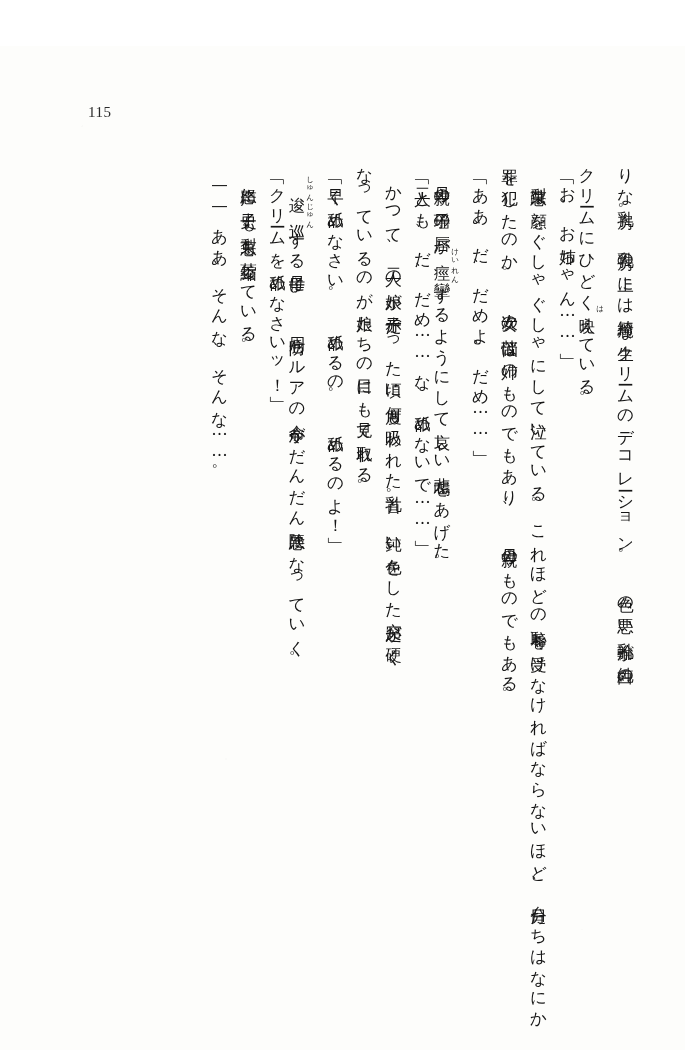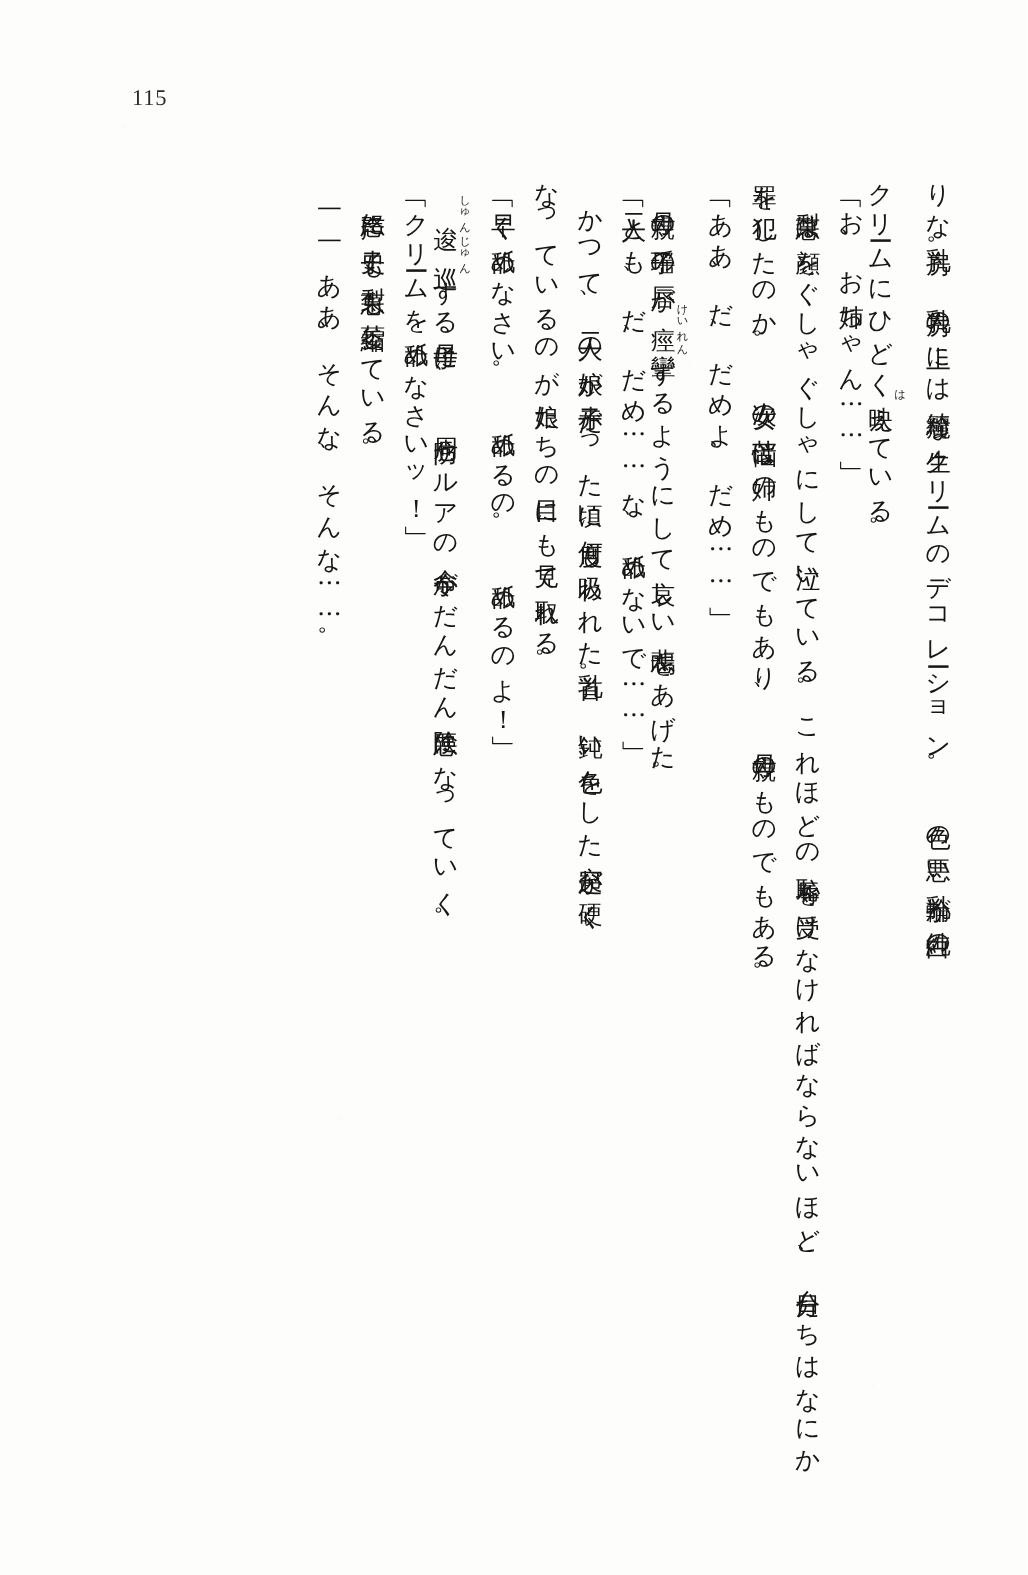--- a/index.html
+++ b/index.html
@@ -13,20 +13,21 @@
     font-family: "Liberation Serif", "DejaVu Serif", serif;
     color: #1a1a1a;
     position: relative;
     overflow: hidden;
   }
 
   #page {
     position: absolute;
     inset: 0;
     background: #fdfdfb;
+    margin-top: 46px;
   }
 
   
   #page::before {
     content: "";
     position: absolute;
     inset: 0;
     background:
       radial-gradient(circle at 12% 8%, rgba(0,0,0,0.015) 0 1px, transparent 1px),
       radial-gradient(circle at 67% 23%, rgba(0,0,0,0.012) 0 1px, transparent 1px),

